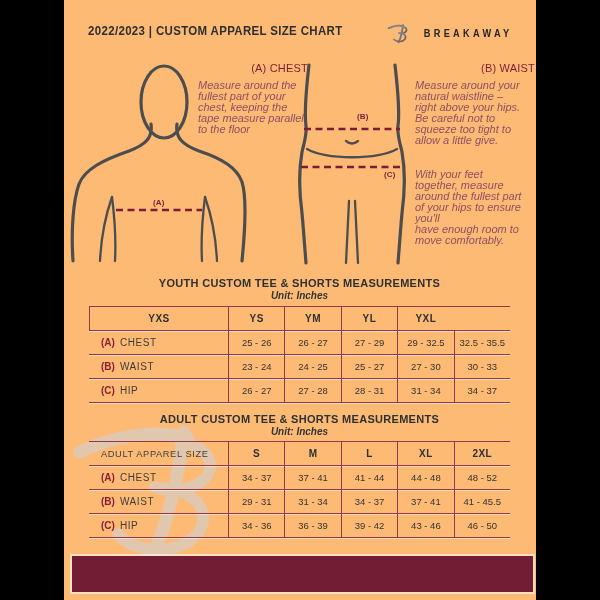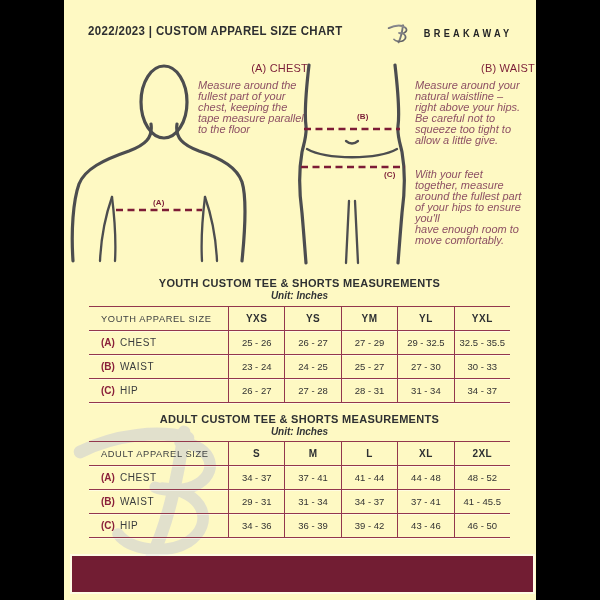--- a/index.html
+++ b/index.html
@@ -1,18 +1,18 @@
 <!DOCTYPE html>
 <html><head>
 <meta charset="utf-8">
 <style>
   html,body{margin:0;padding:0;}
   body{width:600px;height:600px;background:#000;position:relative;overflow:hidden;
        font-family:"Liberation Sans",sans-serif;}
-  .page{position:absolute;left:64px;top:0;width:472px;height:600px;background:#fef9c3;overflow:hidden;}
+  .page{position:absolute;left:64px;top:0;width:472px;height:600px;background:#fdba74;overflow:hidden;}
 
   
   .hdr{position:absolute;left:24px;top:22px;width:424px;height:18px;}
   .hdr-title{position:absolute;left:0;top:1px;font-size:13.5px;font-weight:700;letter-spacing:.4px;
              color:#2d2e30;transform:scaleX(.85);transform-origin:left center;white-space:nowrap;}
   .brand{position:absolute;right:0;top:0;display:flex;align-items:center;gap:7px;}
   .brand-name{font-size:10px;font-weight:700;letter-spacing:3.6px;color:#242527;
               transform:scaleX(.92);transform-origin:right center;white-space:nowrap;}
 
   
@@ -144,21 +144,20 @@
       <path d="M 29,6 C 27.5,18 24.5,30 21,37" stroke-width="3.2"></path>
       <path d="M 28,8.5 C 36.5,9.5 38,16.5 31.5,19.5 C 28.5,20.8 24,20.8 21.8,19.8" stroke-width="2.9"></path>
       <path d="M 23.5,20 C 34,20.5 37,29 30,33.5 C 24.5,36.8 15.5,35.5 12.5,31.5" stroke-width="2.9"></path>
     </g>
   </svg>
 
   <div class="sec-title" id="youth-title">YOUTH CUSTOM TEE &amp; SHORTS MEASUREMENTS</div>
   <div class="sec-unit" id="youth-unit">Unit: Inches</div>
   <div class="size-table" id="youth-table">
     <div class="t-row">
-      <div class="cell lbl apparel-label">YOUTH APPAREL SIZE</div>
       <div class="cell sep size-hd">YXS</div>
       <div class="cell sep size-hd">YS</div>
       <div class="cell sep size-hd">YM</div>
       <div class="cell sep size-hd">YL</div>
       <div class="cell sep size-hd">YXL</div>
     </div>
     <div class="t-row">
       <div class="cell lbl">
         <span class="rowkey">(A)</span>
           <span class="rowname">CHEST</span>

